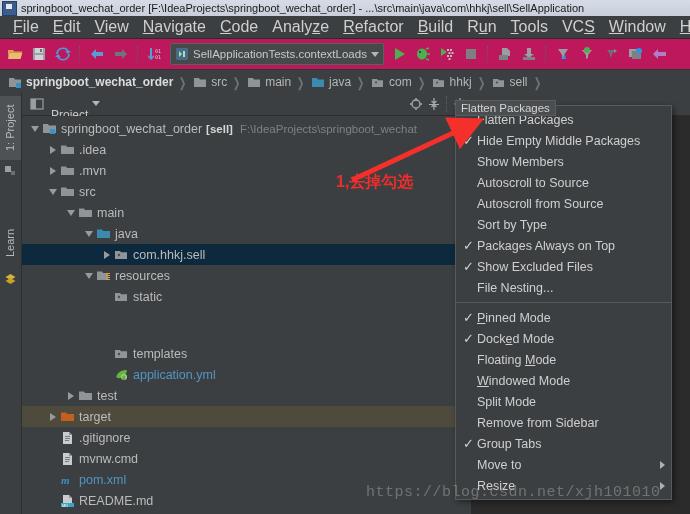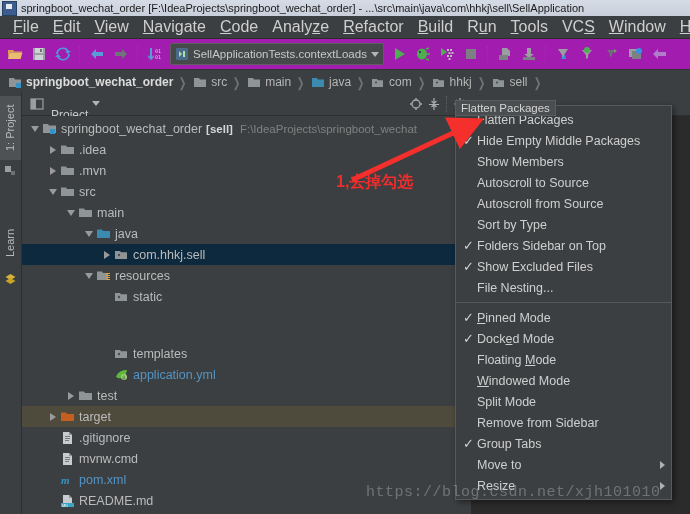--- a/index.html
+++ b/index.html
@@ -57,21 +57,21 @@
     font-size: 16px;
     color: #cfcfcf;
     line-height: 22px;
     cursor: default;
   }
   #menubar .mi u { text-decoration: underline; }
 
   
   #toolbar {
     height: 30px;
-    background: #a21caf;
+    background: #be185d;
     display: flex; align-items: center;
     padding-left: 4px;
     gap: 2px;
     border-bottom: 1px solid #323232;
     overflow: hidden;
   }
   .tb-ico {
     width: 22px; height: 22px;
     display: flex; align-items: center; justify-content: center;
     flex: 0 0 auto;
@@ -871,21 +871,21 @@
     <div class="mrow">
       <span class="mcheck"></span>
       <span class="mlabel">Autoscroll from Source</span>
     </div>
     <div class="mrow">
       <span class="mcheck"></span>
       <span class="mlabel">Sort by Type</span>
     </div>
     <div class="mrow">
       <span class="mcheck">✓</span>
-      <span class="mlabel">Folders Sidebar on Top</span>
+      <span class="mlabel">Packages Always on Top</span>
     </div>
     <div class="mrow">
       <span class="mcheck">✓</span>
       <span class="mlabel">Show Excluded Files</span>
     </div>
     <div class="mrow">
       <span class="mcheck"></span>
       <span class="mlabel">File Nesting...</span>
     </div>
     <div class="msep"></div>

